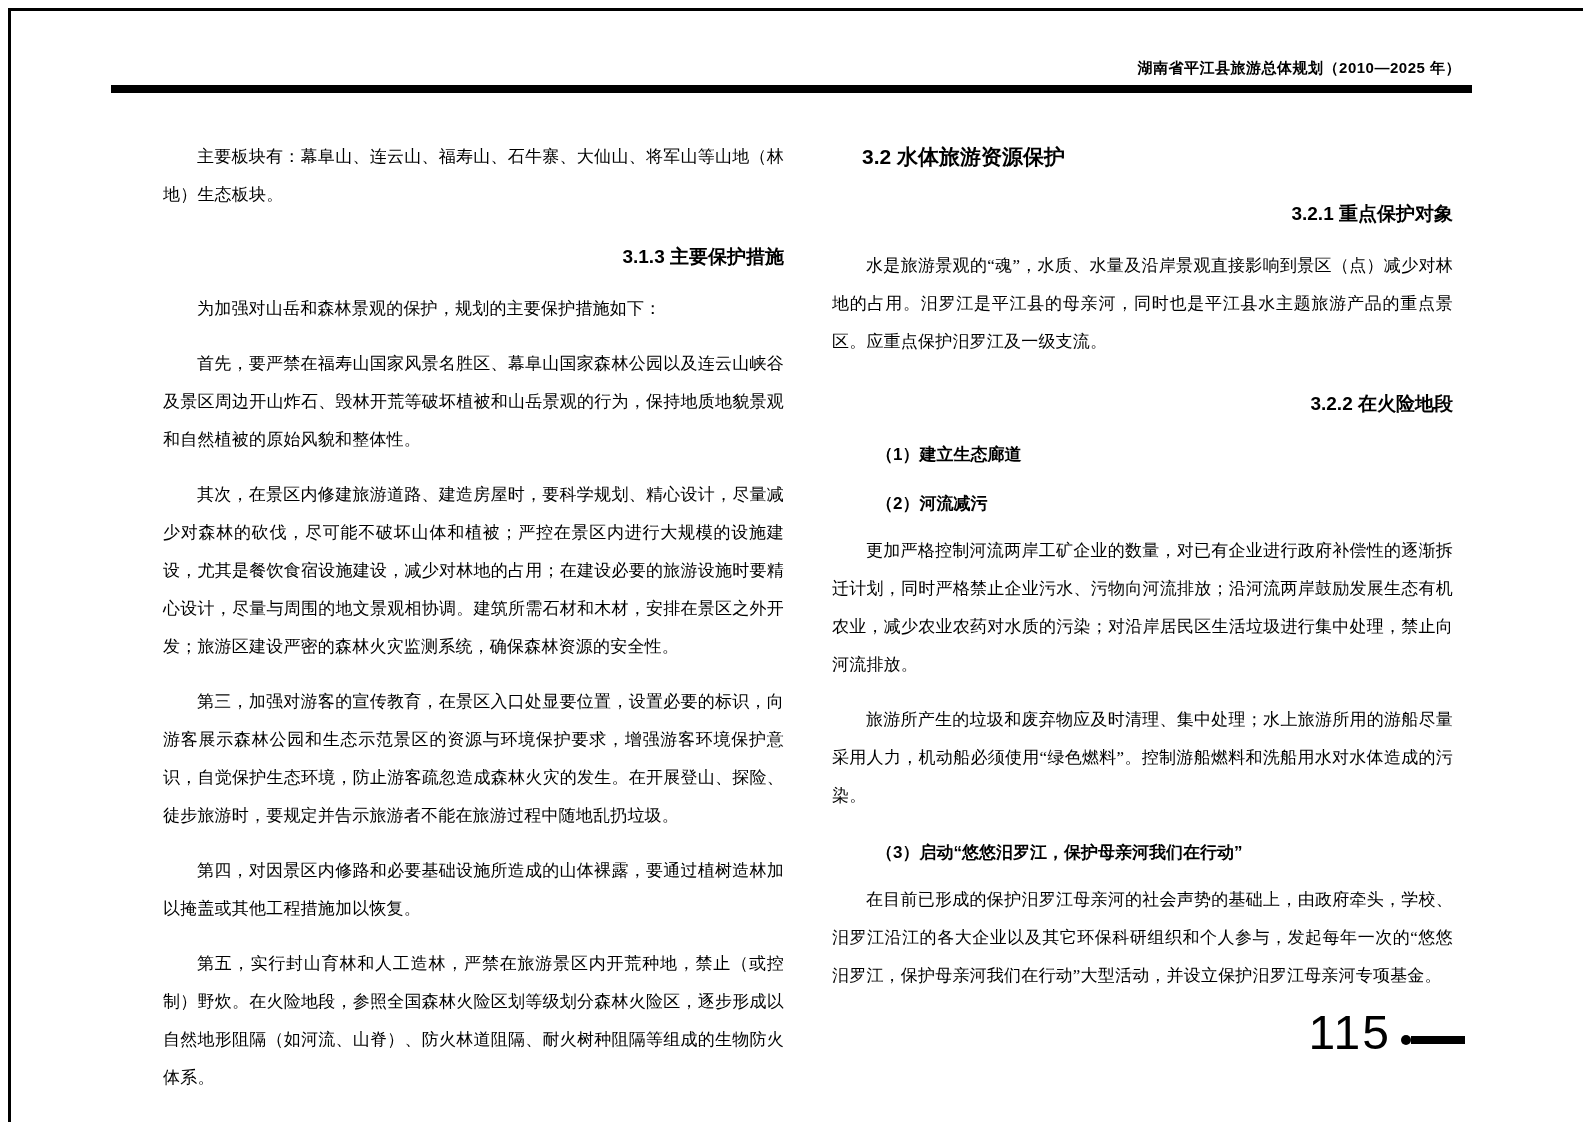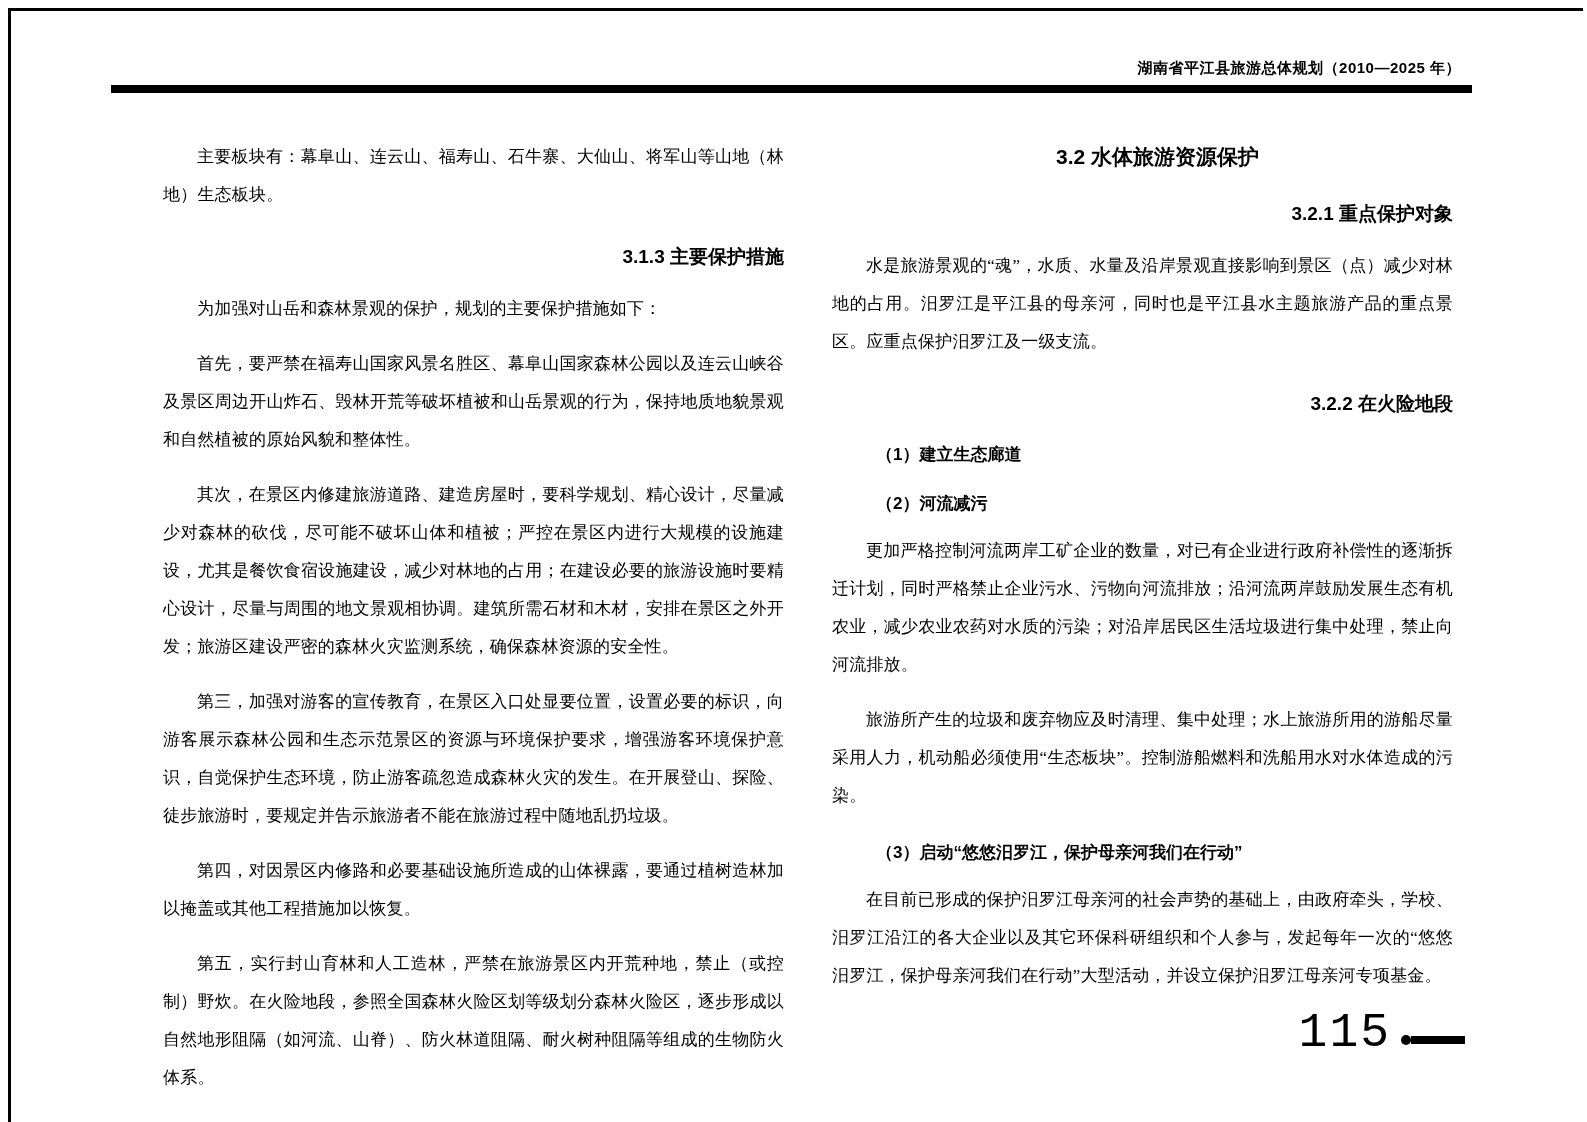--- a/index.html
+++ b/index.html
@@ -47,21 +47,20 @@
     text-indent: 2em;
     margin: 9px 0;
     letter-spacing: 0.2px;
   }
   h2.h-main {
     font-family: "Liberation Sans", sans-serif;
     font-size: 21px;
     font-weight: bold;
     padding-left: 34px;
     margin: 14px 0 16px 0;
-    text-align: center;
   }
   h3.h-section {
     font-family: "Liberation Sans", sans-serif;
     font-size: 19px;
     font-weight: bold;
     padding-left: 34px;
     margin: 22px 0 12px 0;
     text-align: right;
   }
   h4.h-item {
@@ -72,21 +71,21 @@
     margin: 18px 0 8px 0;
   }
   .footer {
     position: absolute;
     bottom: 62px;
     right: 123px;
     display: flex;
     align-items: center;
   }
   .page-number {
-    font-family: Liberation Mono, monospace;
+    font-family: Liberation Sans, sans-serif;
     font-size: 48px;
     font-weight: normal;
     letter-spacing: 2px;
     line-height: 1;
   }
   .footer-dot {
     width: 10px;
     height: 10px;
     background: #000000;
     border-radius: 50%;
@@ -122,21 +121,21 @@
     </div>
 
     <div class="col">
       <h2 class="h-main">3.2 水体旅游资源保护</h2>
       <h3 class="h-section">3.2.1 重点保护对象</h3>
       <p class="body">水是旅游景观的“魂”，水质、水量及沿岸景观直接影响到景区（点）减少对林地的占用。汨罗江是平江县的母亲河，同时也是平江县水主题旅游产品的重点景区。应重点保护汨罗江及一级支流。</p>
       <h3 class="h-section">3.2.2 在火险地段</h3>
       <h4 class="h-item">（1）建立生态廊道</h4>
       <h4 class="h-item">（2）河流减污</h4>
       <p class="body">更加严格控制河流两岸工矿企业的数量，对已有企业进行政府补偿性的逐渐拆迁计划，同时严格禁止企业污水、污物向河流排放；沿河流两岸鼓励发展生态有机农业，减少农业农药对水质的污染；对沿岸居民区生活垃圾进行集中处理，禁止向河流排放。</p>
-      <p class="body">旅游所产生的垃圾和废弃物应及时清理、集中处理；水上旅游所用的游船尽量采用人力，机动船必须使用“生态板块”。控制游船燃料和洗船用水对水体造成的污染。</p>
+      <p class="body">旅游所产生的垃圾和废弃物应及时清理、集中处理；水上旅游所用的游船尽量采用人力，机动船必须使用“绿色燃料”。控制游船燃料和洗船用水对水体造成的污染。</p>
       <h4 class="h-item">（3）启动“悠悠汨罗江，保护母亲河我们在行动”</h4>
       <p class="body">在目前已形成的保护汨罗江母亲河的社会声势的基础上，由政府牵头，学校、汨罗江沿江的各大企业以及其它环保科研组织和个人参与，发起每年一次的“悠悠汨罗江，保护母亲河我们在行动”大型活动，并设立保护汨罗江母亲河专项基金。</p>
     </div>
 
   </div>
 
   <div class="footer">
     <span class="page-number">115</span>
     <span class="footer-dot"></span>
     <span class="footer-line"></span>

